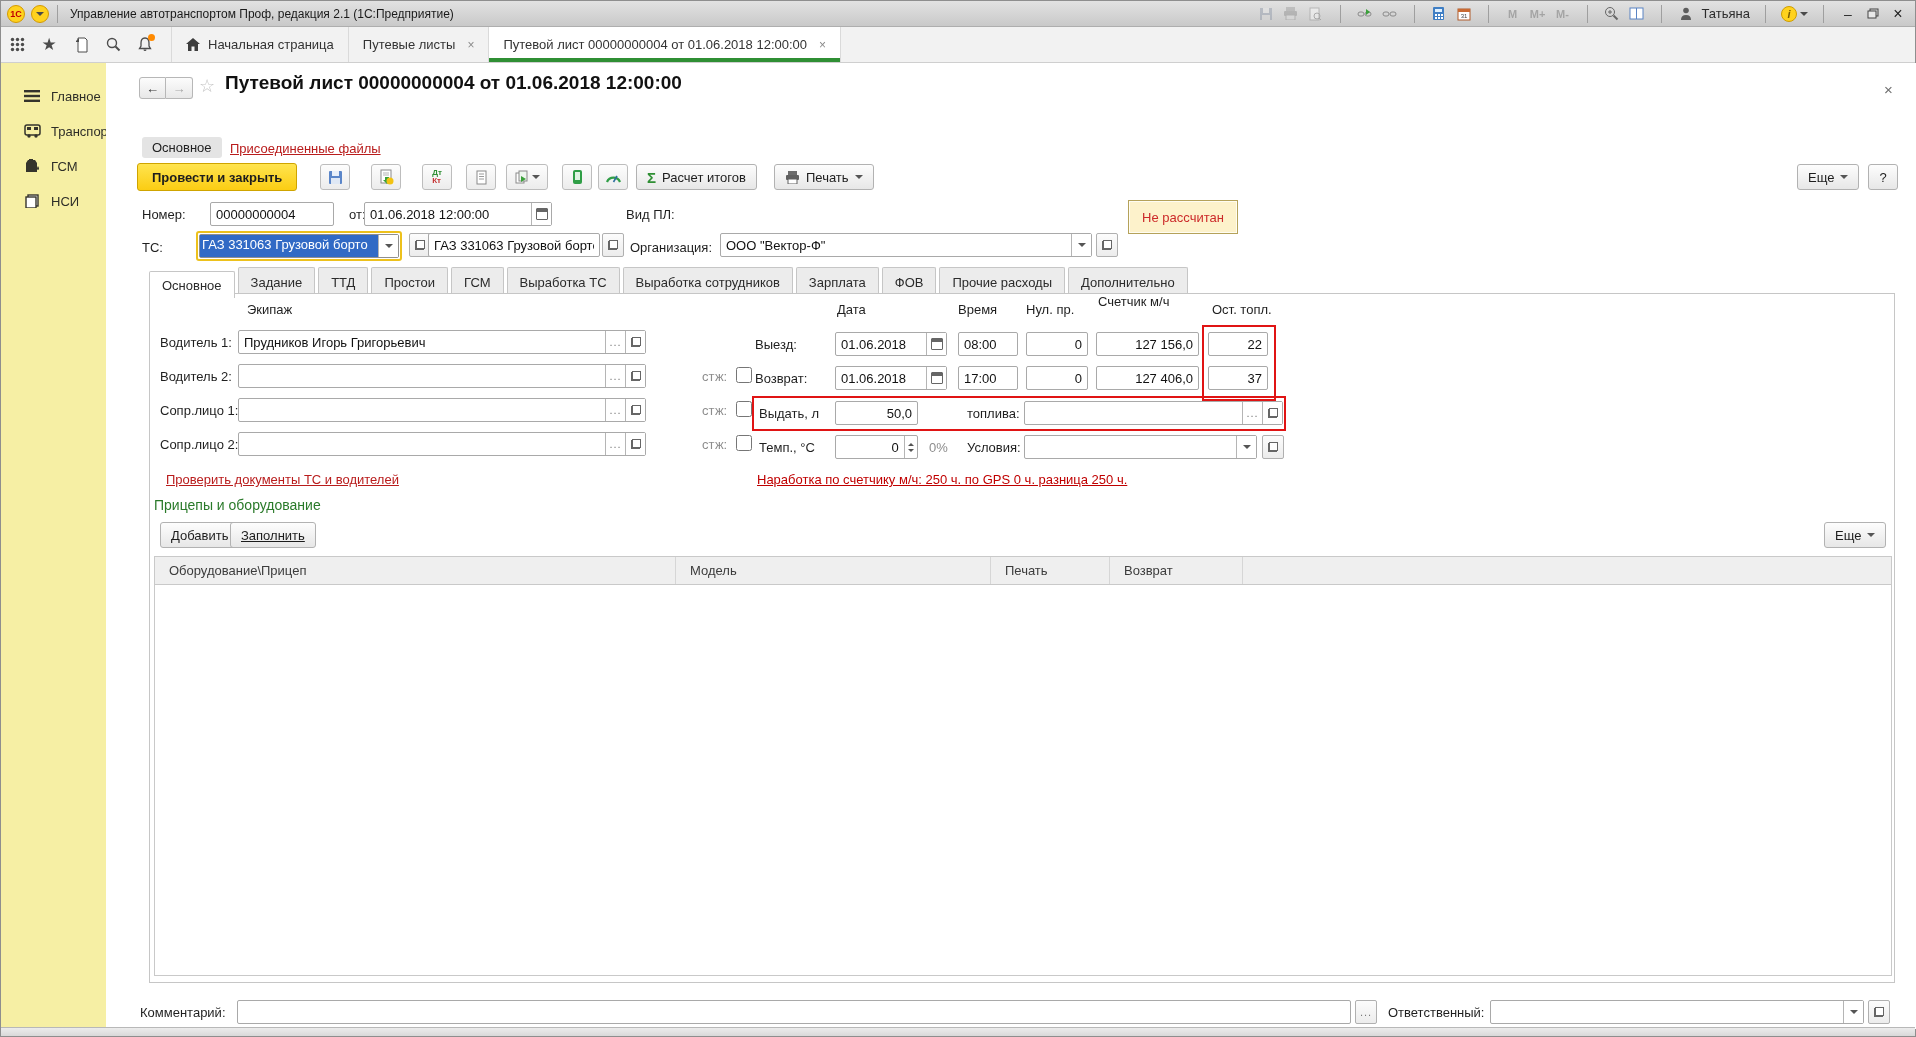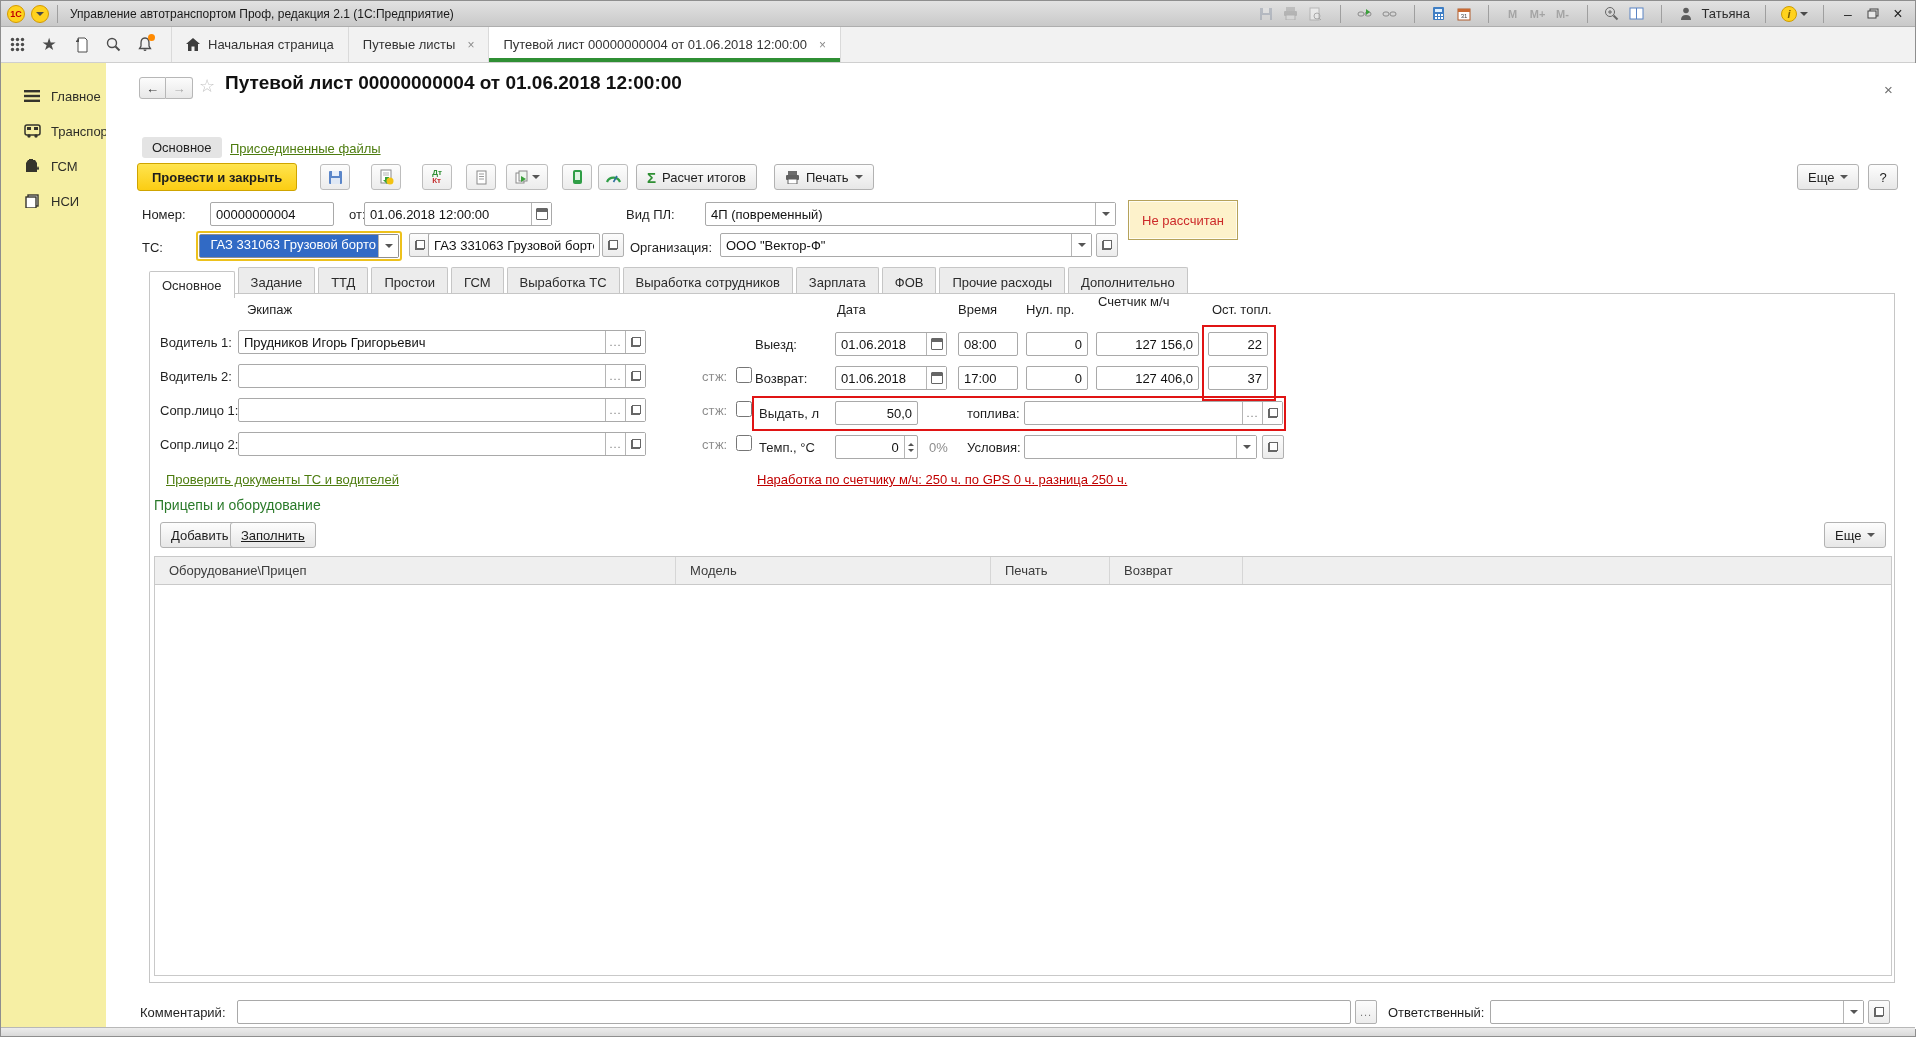--- a/index.html
+++ b/index.html
@@ -41,21 +41,21 @@
   .abs { position:absolute; }
 
   .navbtn { width:27px; height:22px; background:linear-gradient(#fcfcfc,#e8e8e8); border:1px solid #b7b7b7; display:flex; align-items:center; justify-content:center; font-size:13px; }
   .navbtn.l { border-radius:3px 0 0 3px; color:#333; }
   .navbtn.r { border-radius:0 3px 3px 0; border-left:none; color:#a8a8a8; }
   .fav-star { font-size:18px; color:#c4c4c4; }
   .doc-title { font-size:19px; font-weight:bold; color:#111; white-space:nowrap; }
   .form-x { color:#6e6e6e; font-size:15px; }
 
   .chip { background:#e4e4e4; border-radius:3px; padding:3px 10px; font-size:13px; color:#222; }
-  .lnk { color:#4d7c0f; text-decoration:underline; font-size:13px; white-space:nowrap; }
+  .lnk { color:#b91c1c; text-decoration:underline; font-size:13px; white-space:nowrap; }
   .lnk-red { color:#c00000; text-decoration:underline; font-size:13px; white-space:nowrap; }
 
   .btn { height:26px; padding:0 10px; background:linear-gradient(#fdfdfd,#e7e7e7); border:1px solid #b2b2b2; border-radius:3px;
     font-size:13px; color:#1d1d1d; display:inline-flex; align-items:center; justify-content:center; gap:6px; white-space:nowrap; }
   .btn-primary { height:28px; background:linear-gradient(#ffe44f,#fbcd13); border-color:#cfa400; font-weight:bold; padding:0 14px; }
   .iconbtn { width:30px; height:26px; background:linear-gradient(#fdfdfd,#ececec); border:1px solid #bdbdbd; border-radius:3px;
     display:inline-flex; align-items:center; justify-content:center; gap:2px; }
 
   .lbl { font-size:13px; color:#1f1f1f; white-space:nowrap; }
   .glbl { font-size:13px; color:#8d8d8d; white-space:nowrap; }
@@ -404,30 +404,24 @@
         <input value="00000000004" style="">
       </div>
     <div class="abs lbl" style="left:243px;top:144px;">от:</div>
     <div class="abs fld" style="left:258px;top:139px;width:188px;">
       <input value="01.06.2018 12:00:00" style="">
       <span class="seg">
           <span class="ico-cal"></span>
         </span>
     </div>
     <div class="abs lbl" style="left:520px;top:144px;">Вид ПЛ:</div>
-    <div class="abs fld" style="left:599px;top:139px;width:411px;">
-      <input value="4П (повременный)" style="">
-      <span class="seg">
-          <span class="darr"></span>
-        </span>
-    </div>
-    <div class="abs badge" style="left:1022px;top:137px;width:110px;height:40px;">Не рассчитан</div>
+    <div class="abs badge" style="left:1022px;top:137px;width:110px;height:34px;">Не рассчитан</div>
 
     <div class="abs lbl" style="left:36px;top:177px;">ТС:</div>
-    <div class="abs focus-wrap" style="left:90px;top:168px;text-align:right;">
+    <div class="abs focus-wrap" style="left:90px;top:168px;">
       <span class="fld" style="border-color:#8f8f8f;width:200px;">
         <span class="sel-text" style="flex:1;">ГАЗ 331063 Грузовой борто</span>
         <span class="seg">
             <span class="darr"></span>
           </span>
       </span>
     </div>
     <div class="abs sq-btn" style="left:303px;top:170px;">
         <span class="ico-open"></span>
       </div>

